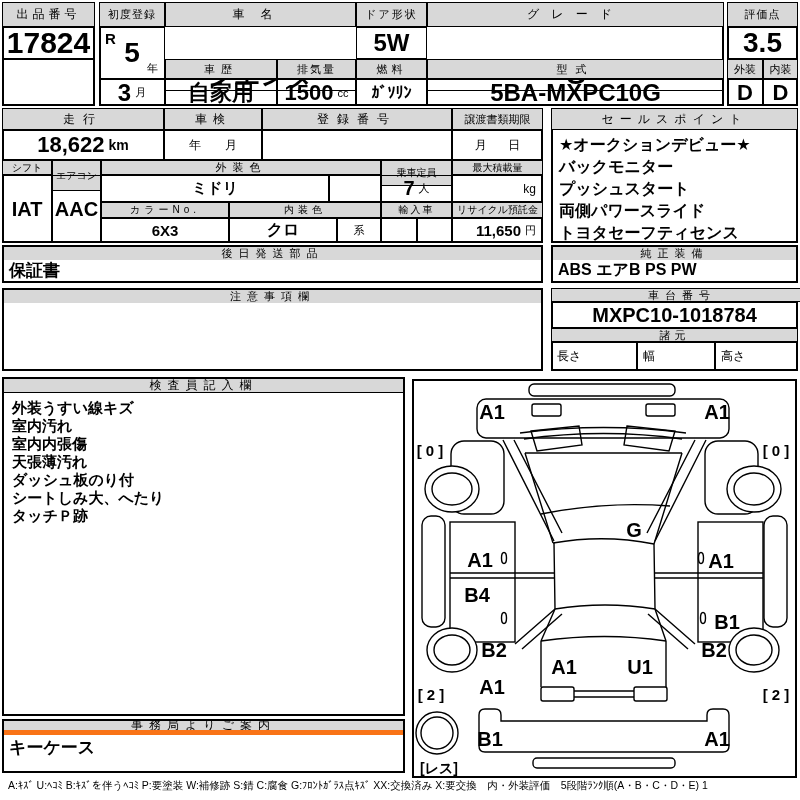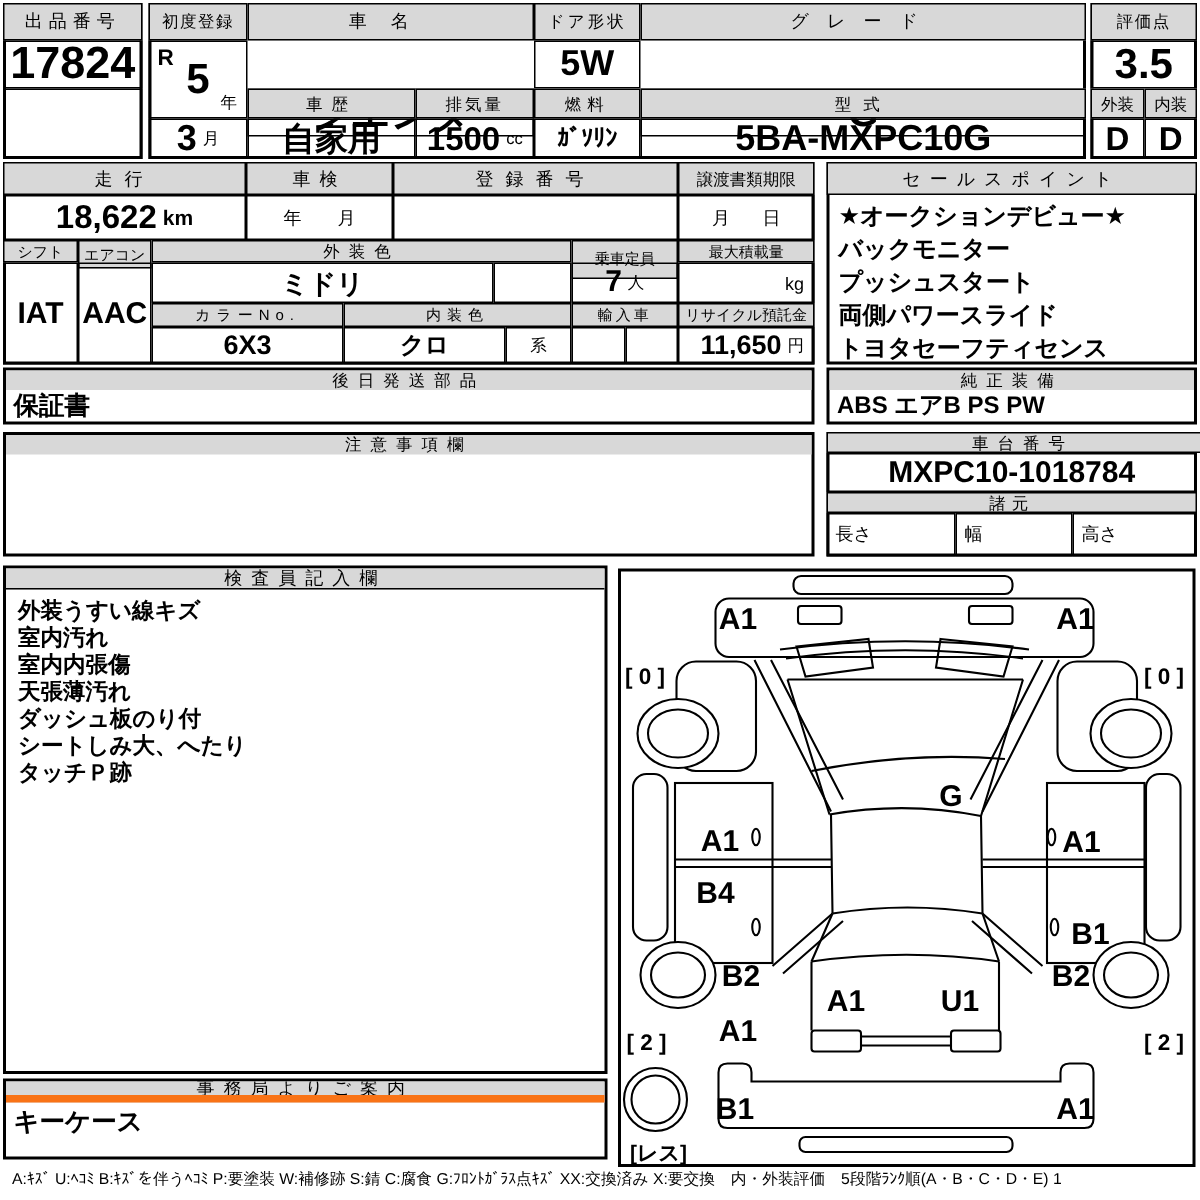--- a/index.html
+++ b/index.html
@@ -5,21 +5,21 @@
   html,body{margin:0;padding:0;background:#fff;}
   .sheet{position:relative;width:800px;height:800px;background:#fff;overflow:hidden;
          font-family:"Liberation Sans","DejaVu Sans",sans-serif;color:#000;}
   .box{position:absolute;box-sizing:border-box;border:2px solid #000;background:#fff;}
   .cell{position:absolute;box-sizing:border-box;border:1px solid #000;display:flex;
         align-items:center;justify-content:center;overflow:hidden;white-space:nowrap;}
   .hdr{background:#d8d8d8;font-size:12px;}
   .ls1{letter-spacing:1px;} .ls2{letter-spacing:2px;} .ls4{letter-spacing:4px;}
   .ls6{letter-spacing:6px;} .ls8{letter-spacing:8px;} .ls12{letter-spacing:12px;} .ls16{letter-spacing:16px;}
   .f10{font-size:10px;} .f11{font-size:11px;} .f12{font-size:12px;}
-  .v16{font-size:16px;font-weight:bold;} .v18{font-size:18px;font-weight:bold;}
+  .v16{font-size:16px;font-weight:bold;} .v18{font-size:15px;font-weight:bold;}
   .v20{font-size:20px;font-weight:bold;} .v22{font-size:22px;font-weight:bold;}
   .v24{font-size:24px;font-weight:bold;} .v26{font-size:26px;font-weight:bold;margin-top:32px;}
   .v28{font-size:28px;font-weight:bold;} .v30{font-size:30px;font-weight:bold;}
   .left{justify-content:flex-start;padding-left:5px;}
   .right{justify-content:flex-end;padding-right:6px;}
   .noborder{border:none;}
   .unit{font-size:11px;font-weight:normal;margin-left:4px;}
   .list{position:absolute;box-sizing:border-box;padding:3px 6px;font-weight:bold;}
   .list div{line-height:22px;font-size:16px;}
   .ilist div{line-height:18px;font-size:15px;}
@@ -85,21 +85,21 @@
     <span>月</span>
   </div>
   <div class="cell hdr ls8" style="left:262px;top:108px;width:190px;height:22px;">登録番号</div>
   <div class="cell" style="left:262px;top:130px;width:190px;height:30px;"></div>
   <div class="cell hdr f11" style="left:452px;top:108px;width:91px;height:22px;">譲渡書類期限</div>
   <div class="cell f12" style="left:452px;top:130px;width:91px;height:30px;justify-content:space-evenly;">
     <span>月</span>
     <span>日</span>
   </div>
   <div class="cell hdr f10" style="left:2px;top:160px;width:50px;height:15px;">シフト</div>
-  <div class="cell hdr f10" style="left:52px;top:160px;width:49px;height:19px;">エアコン</div>
+  <div class="cell hdr f10" style="left:52px;top:160px;width:49px;height:31px;">エアコン</div>
   <div class="cell v20" style="left:2px;top:175px;width:50px;height:68px;">IAT</div>
   <div class="cell v20" style="left:52px;top:175px;width:49px;height:68px;">AAC</div>
   <div class="cell hdr f11 ls6" style="left:101px;top:160px;width:280px;height:15px;">外装色</div>
   <div class="cell v18" style="left:101px;top:175px;width:228px;height:27px;">ミドリ</div>
   <div class="cell" style="left:329px;top:175px;width:52px;height:27px;"></div>
   <div class="cell hdr f10" style="left:381px;top:160px;width:71px;height:26px;">乗車定員</div>
   <div class="cell" style="left:381px;top:175px;width:71px;height:27px;">
     <span class="v20">7</span>
     <span class="unit">人</span>
   </div>

